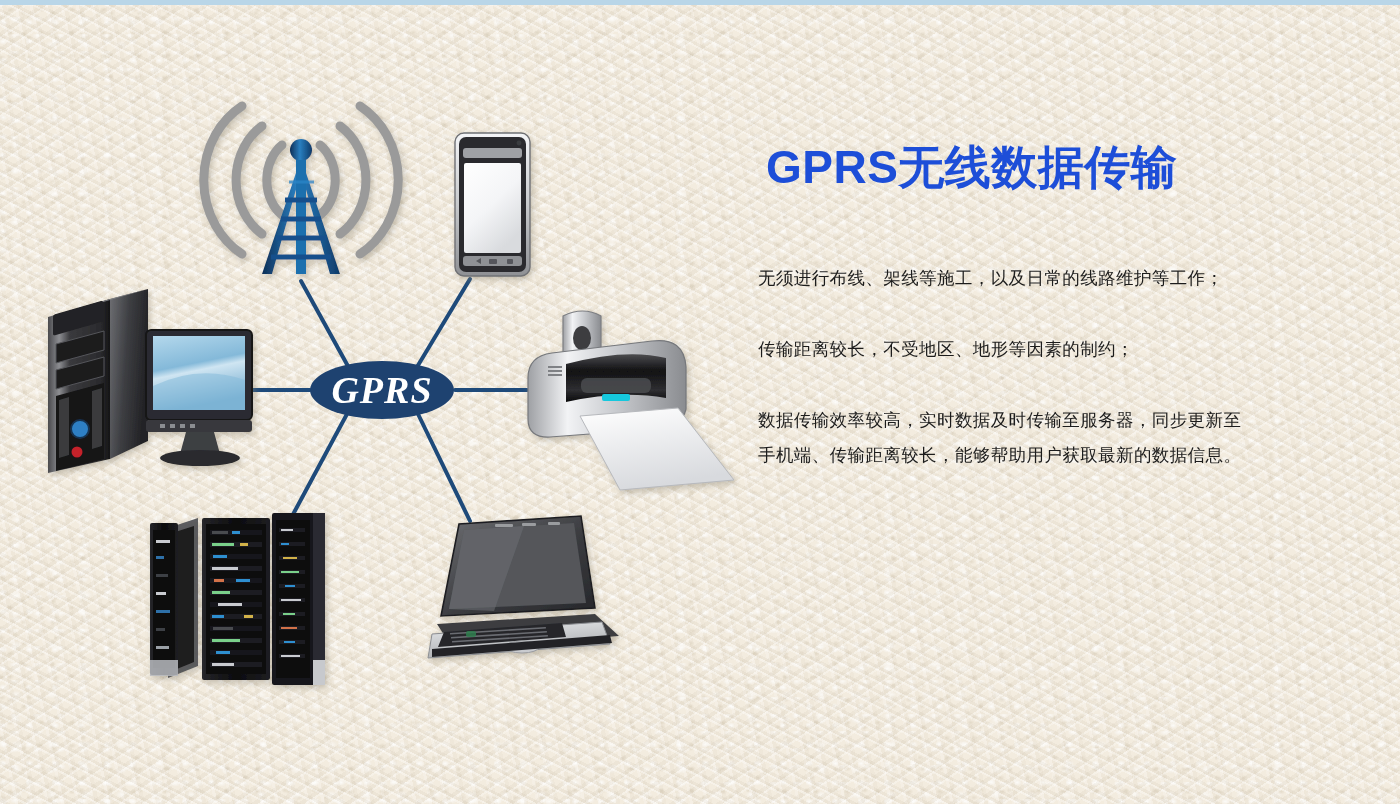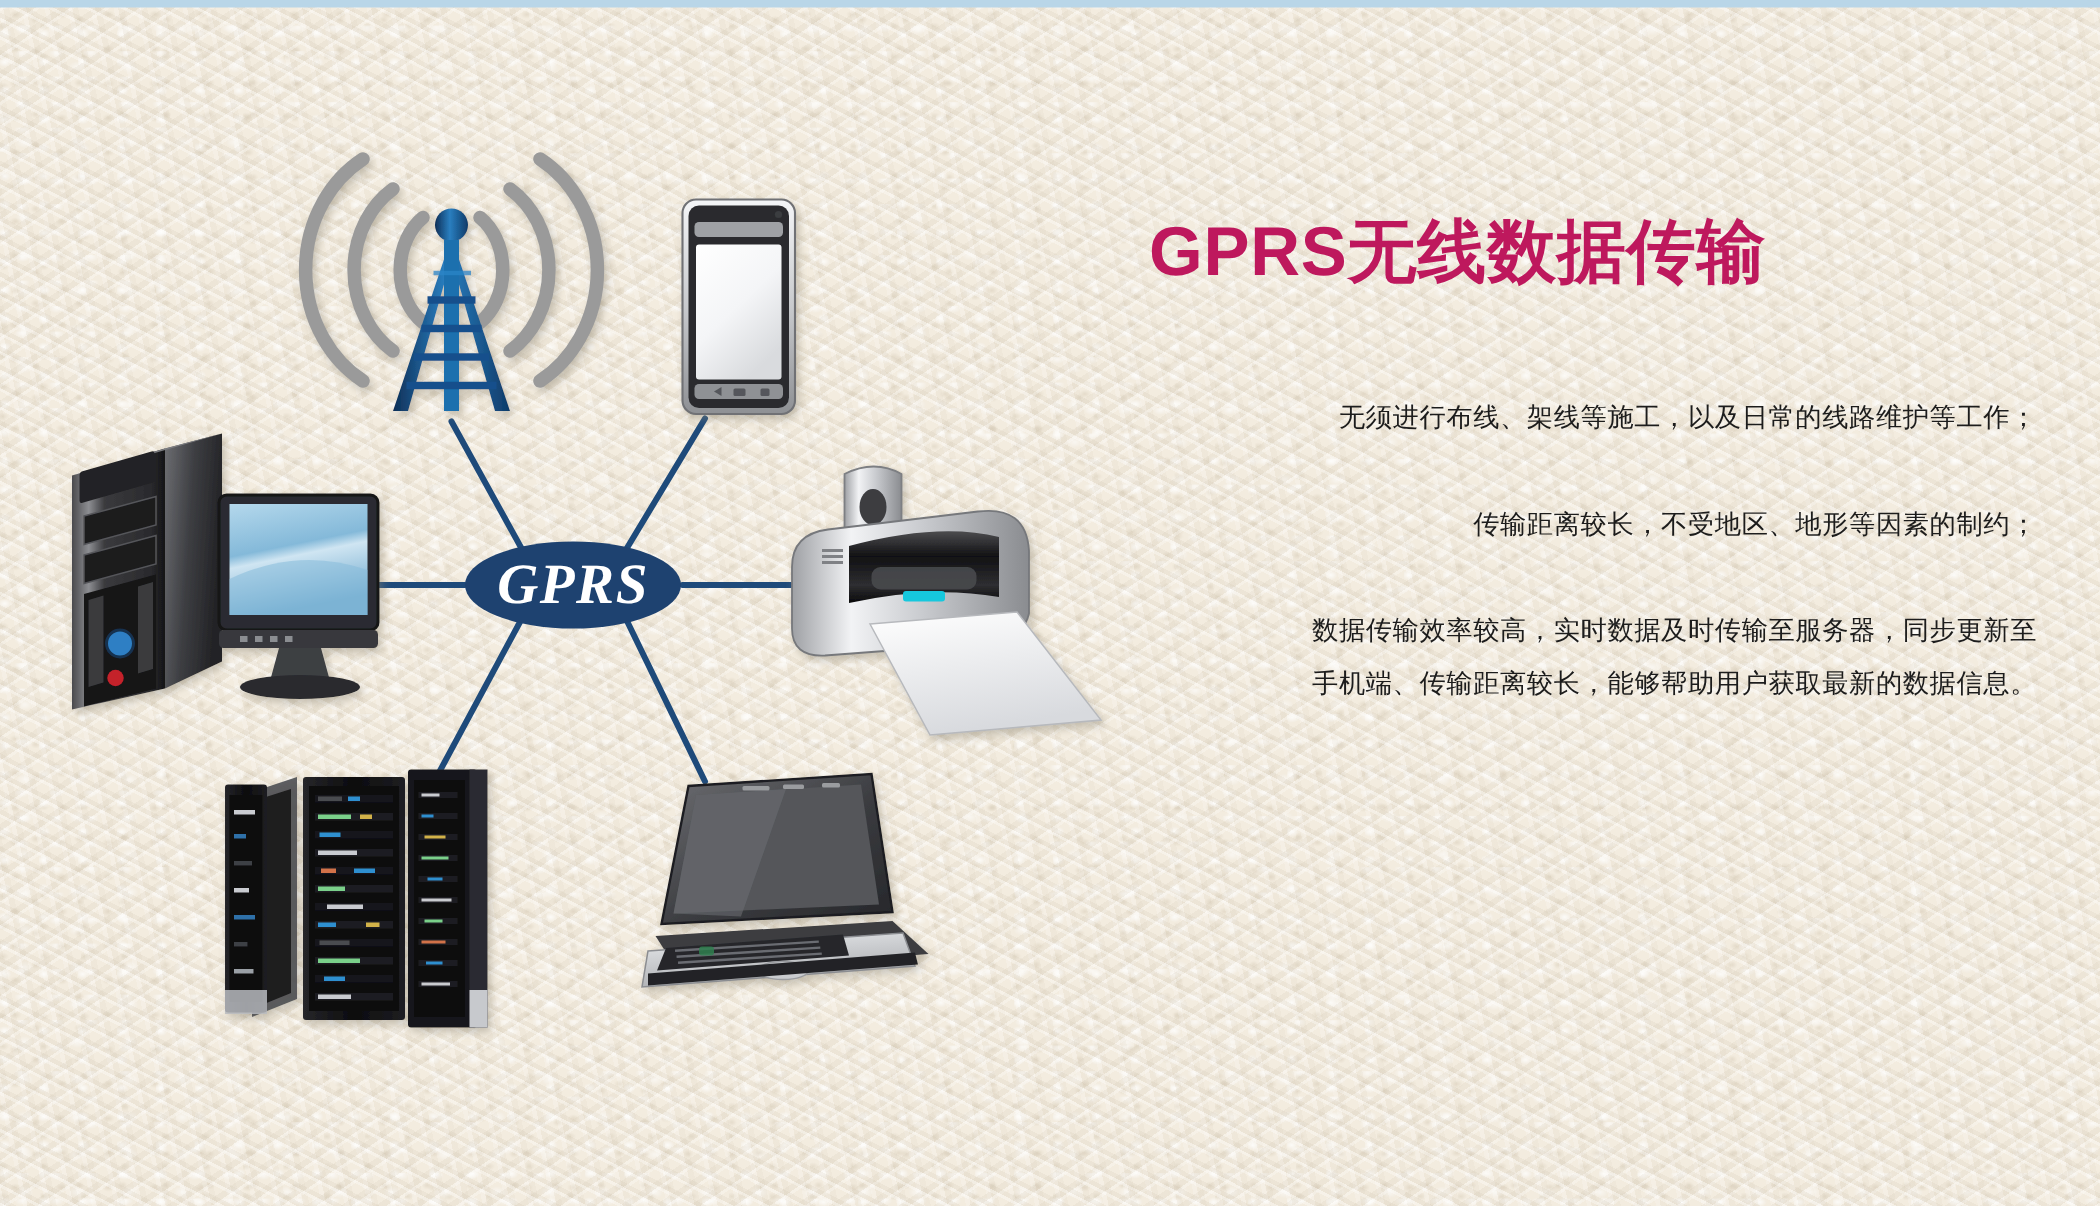--- a/index.html
+++ b/index.html
@@ -52,36 +52,36 @@
 
   
   #textcol {
     position: absolute;
     left: 758px;
     top: 140px;
     width: 600px;
   }
   .title {
     font-size: 46px;
-    color: #be185d;
+    color: #1d4ed8;
     letter-spacing: .5px;
     white-space: nowrap;
     line-height: 1.2;
     margin: 0 0 0 8px;
   }
   .paras { margin-top: 66px; }
   .para {
     font-size: 17.5px;
     color: #1c1c1c;
     line-height: 2.0;
     margin: 0 0 36px 0;
     letter-spacing: .4px;
   }
-  .para:last-child { margin-bottom: 0; margin-left: 43px; }
-  .para .ln { display: block; text-align: right; }
+  .para:last-child { margin-bottom: 0; }
+  .para .ln { display: block; }
 </style>
 </head>
 <body>
 
 <div id="page" style="background: rgb(243, 236, 223);">
   <div id="texture"></div>
   <div id="texture2"></div>
   <div id="topband" style="background: rgb(185, 214, 232);"></div>
 
   <div id="diagram">

